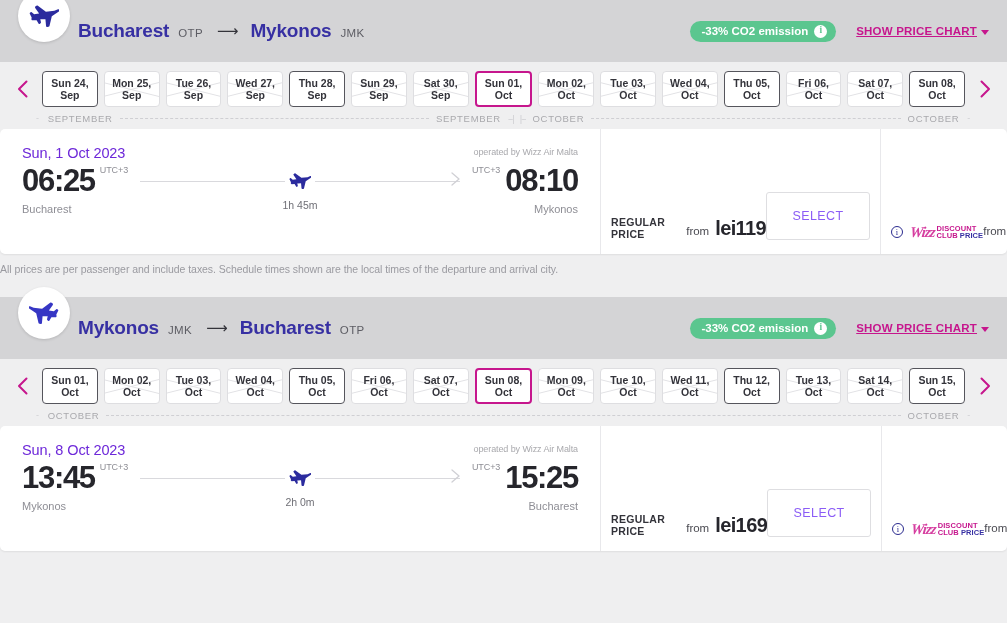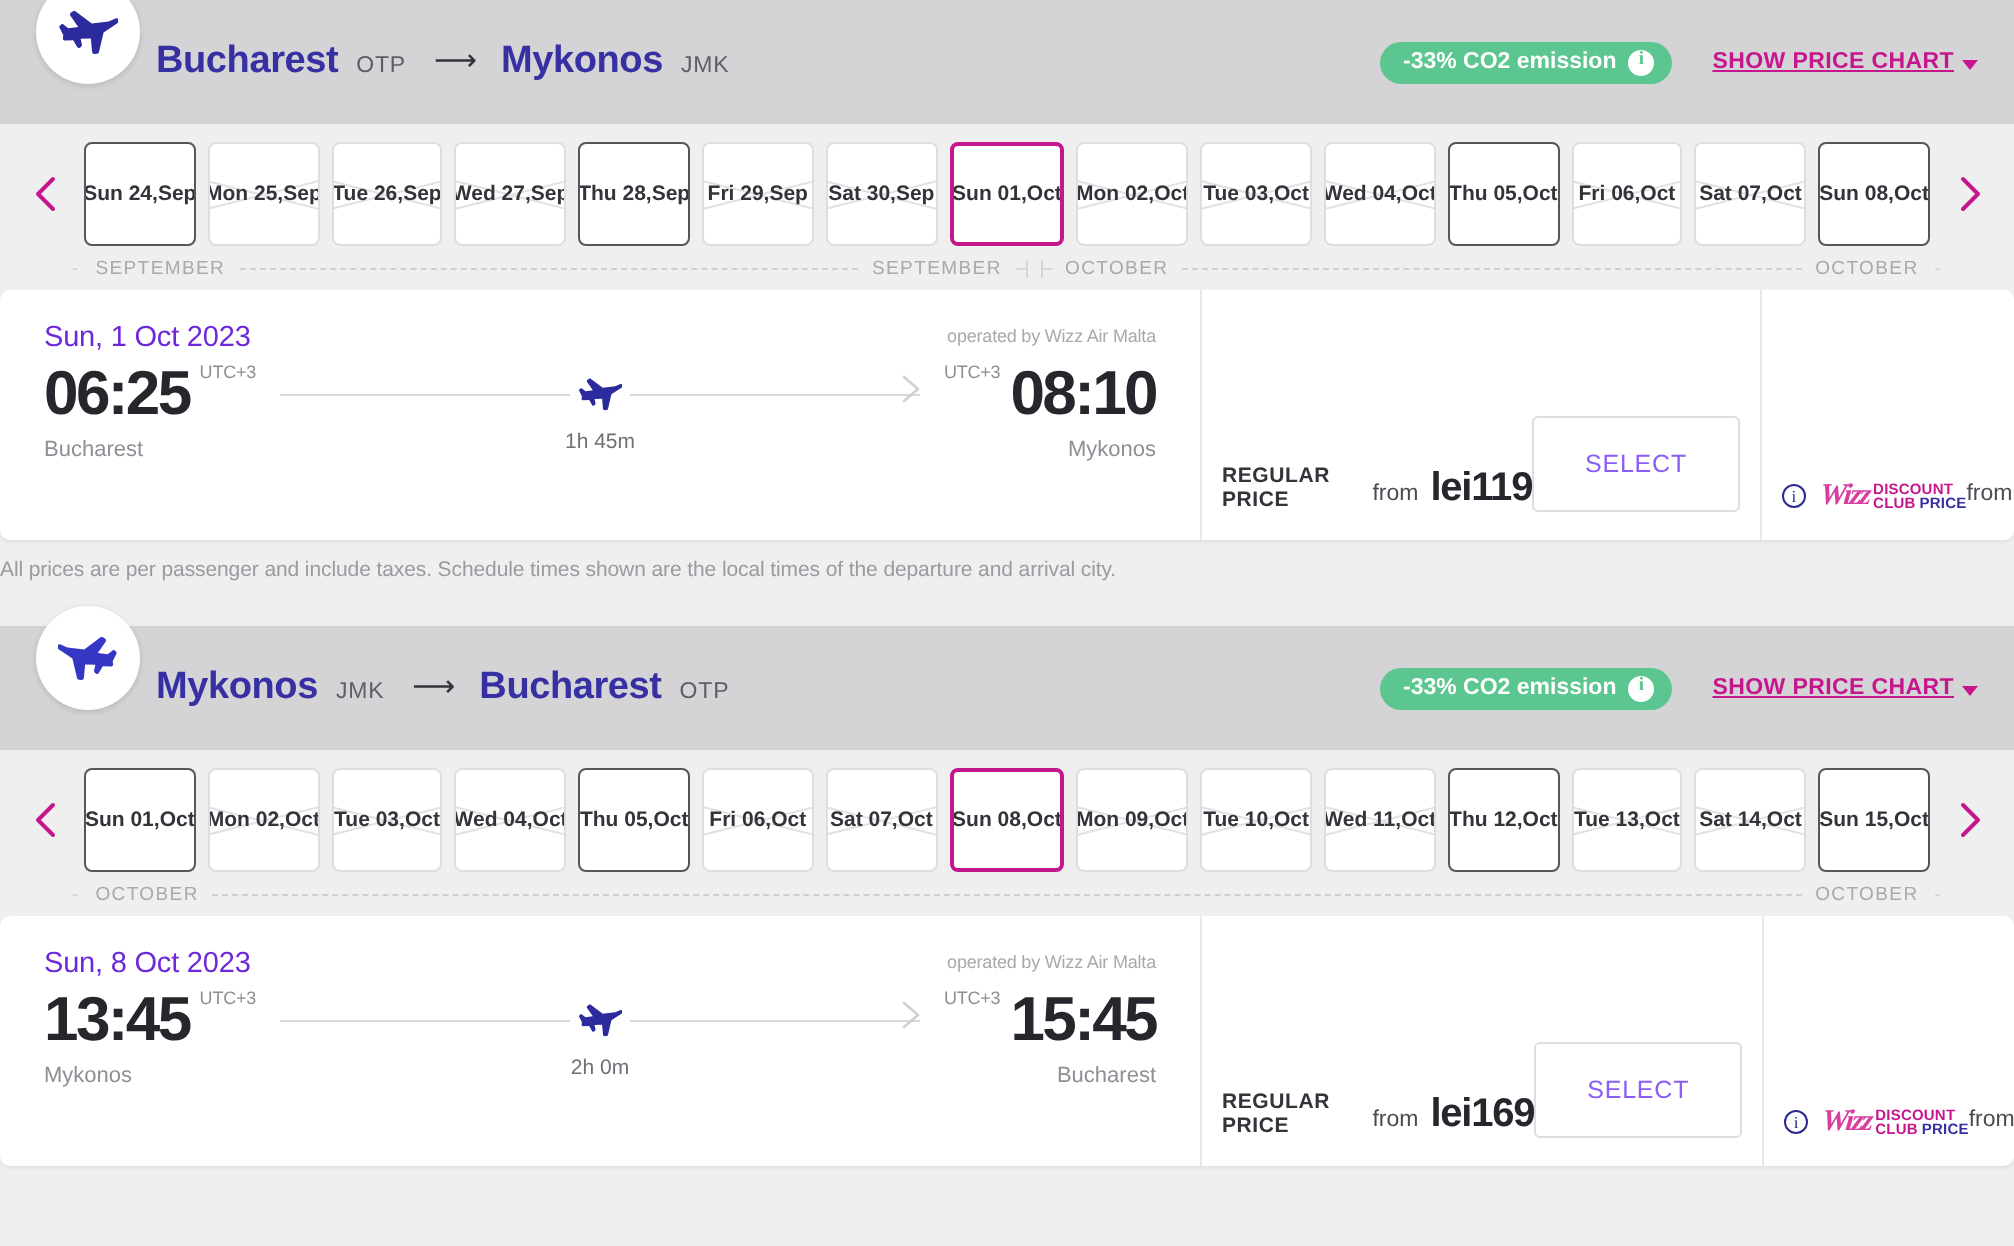--- a/index.html
+++ b/index.html
@@ -145,26 +145,26 @@
   .date-cells {
     flex: 1 1 auto;
     display: flex;
     gap: 6px;
     overflow: hidden;
   }
 
   .date-cell {
     flex: 1 1 0;
     min-width: 0;
-    height: 52px;
+    height: 36px;
     background: #ffffff;
     border: 1px solid #dedee1;
     border-radius: 4px;
     display: flex;
-    flex-direction: row;
+    flex-direction: column;
     align-items: center;
     justify-content: center;
     font-size: 10.5px;
     font-weight: bold;
     color: #33333a;
     line-height: 1.18;
     position: relative;
     cursor: pointer;
     overflow: hidden;
   }
@@ -467,21 +467,21 @@
             </div>
             <div class="date-cell unavailable">
               <span>Wed 27,</span>
               <span>Sep</span>
             </div>
             <div class="date-cell available">
               <span>Thu 28,</span>
               <span>Sep</span>
             </div>
             <div class="date-cell unavailable">
-              <span>Fri 29,</span>
+              <span>Sun 29,</span>
               <span>Sep</span>
             </div>
             <div class="date-cell unavailable">
               <span>Sat 30,</span>
               <span>Sep</span>
             </div>
             <div class="date-cell selected">
               <span>Sun 01,</span>
               <span>Oct</span>
             </div>
@@ -745,21 +745,21 @@
             </div>
             <div class="path-arrowhead">
               <svg width="10" height="14" viewBox="0 0 10 14">
                   <path d="M1 1l7 6-7 6" stroke="#d0d0d5" stroke-width="1.3" fill="none" stroke-linecap="round" stroke-linejoin="round"></path>
                 </svg>
             </div>
           </div>
 
           <div class="time-block">
             <span class="utc">UTC+3</span>
-            <span class="time">15:45</span>
+            <span class="time">15:25</span>
           </div>
         </div>
 
         <div class="cities-row">
           <span>Mykonos</span>
           <span class="duration">2h 0m</span>
           <span>Bucharest</span>
         </div>
       </div>
 

